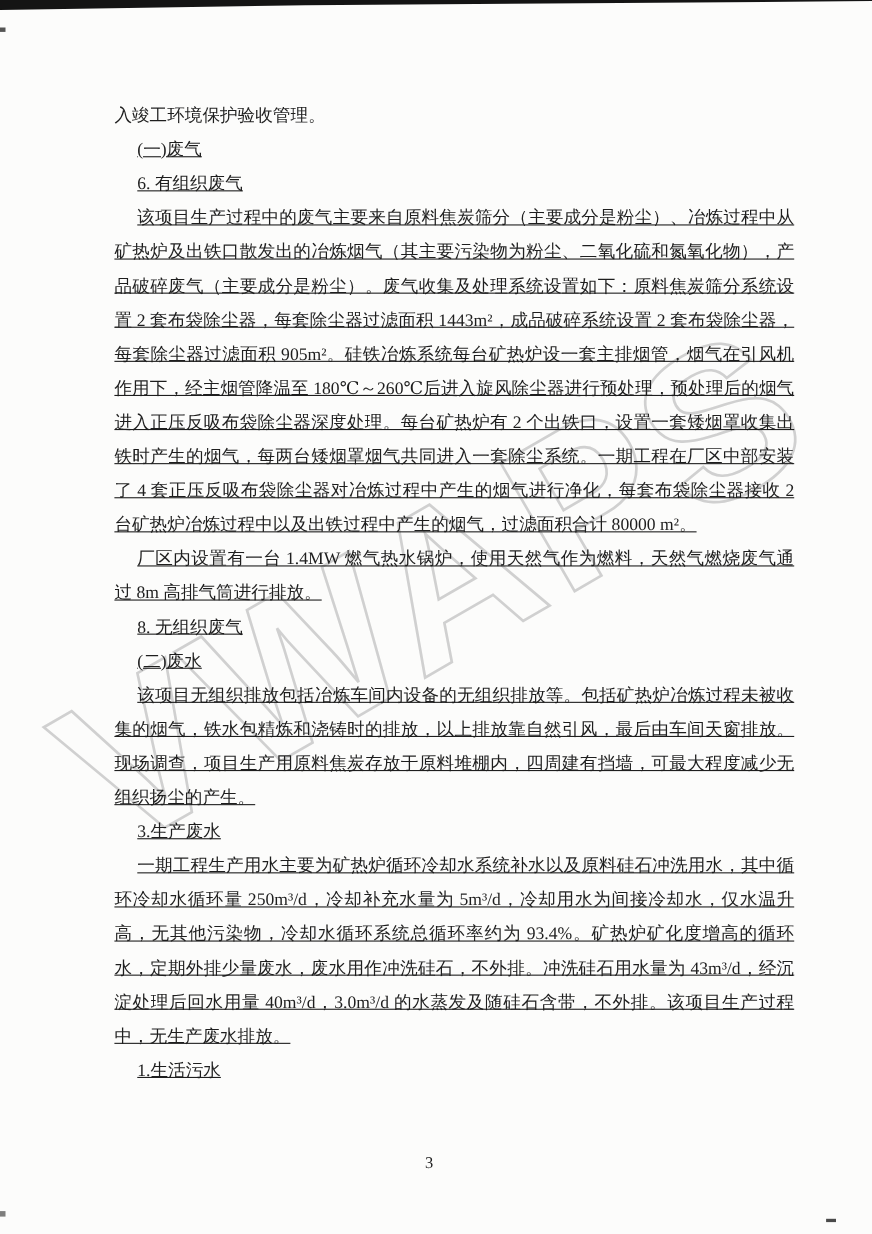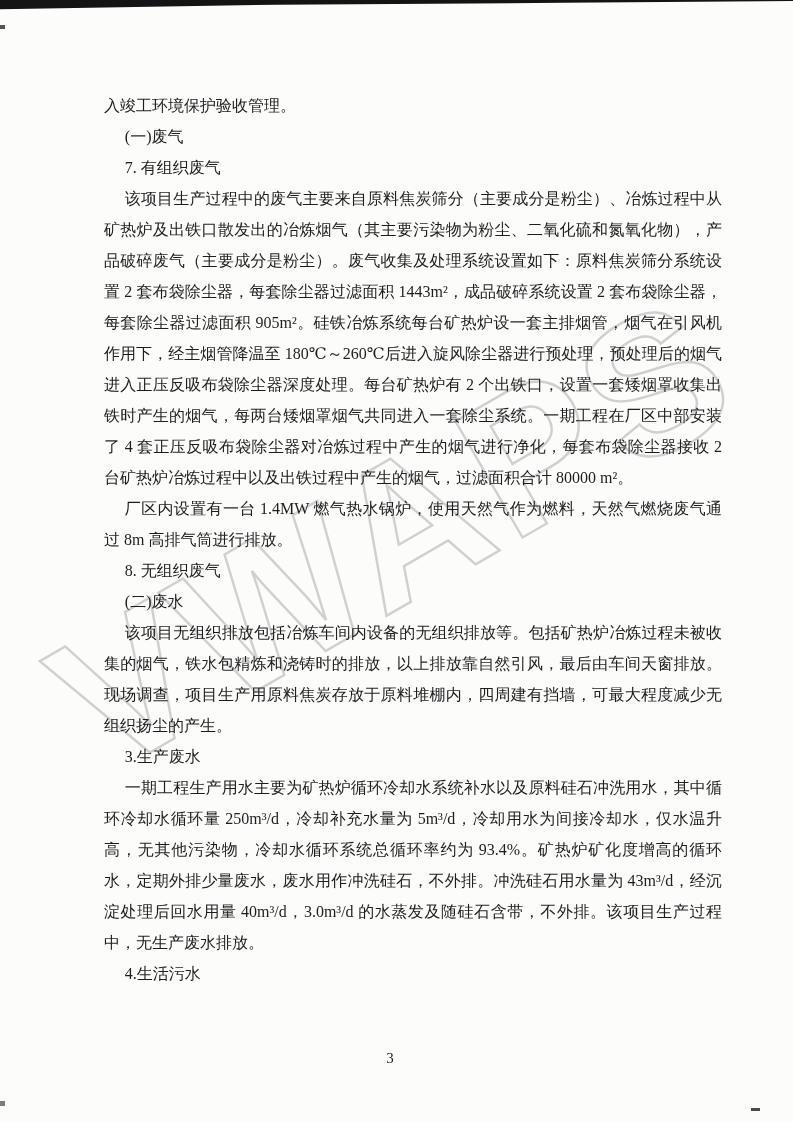--- a/index.html
+++ b/index.html
@@ -56,21 +56,21 @@
     z-index: 1;
     font-size: 16px;
     line-height: 31px;
     margin-left: 16px;
   }
   .doc-body p {
     margin: 0;
     text-align: justify;
   }
   .para-noindent { text-indent: 0; }
-  .para-indent   { text-indent: 1.3em; }
+  .para-indent   { text-indent: 1.3em; text-decoration: underline; }
   .para-heading  { text-indent: 1.3em; font-weight: bold; letter-spacing: 1px; }
 
   .page-footer {
     position: absolute;
     top: 1050px;
     left: 0;
     width: 780px;
     z-index: 1;
     text-align: center;
     font-size: 15px;
@@ -85,24 +85,24 @@
 <div class="speck speck-bottom-left"></div>
 <div class="speck speck-bottom-right"></div>
 
 <svg class="watermark-layer" width="793" height="1122" viewBox="0 0 793 1122" aria-hidden="true">
   <text x="398" y="600" text-anchor="middle" transform="rotate(-30 398 540)">VWAPS</text>
 </svg>
 
 <div class="doc-body">
   <p class="para-noindent">入竣工环境保护验收管理。</p>
   <p class="para-indent">(一)废气</p>
-  <p class="para-indent">7. 有组织废气</p>
+  <p class="para-indent">6. 有组织废气</p>
   <p class="para-indent">该项目生产过程中的废气主要来自原料焦炭筛分（主要成分是粉尘）、冶炼过程中从矿热炉及出铁口散发出的冶炼烟气（其主要污染物为粉尘、二氧化硫和氮氧化物），产品破碎废气（主要成分是粉尘）。废气收集及处理系统设置如下：原料焦炭筛分系统设置 2 套布袋除尘器，每套除尘器过滤面积 1443m²，成品破碎系统设置 2 套布袋除尘器，每套除尘器过滤面积 905m²。硅铁冶炼系统每台矿热炉设一套主排烟管，烟气在引风机作用下，经主烟管降温至 180℃～260℃后进入旋风除尘器进行预处理，预处理后的烟气进入正压反吸布袋除尘器深度处理。每台矿热炉有 2 个出铁口，设置一套矮烟罩收集出铁时产生的烟气，每两台矮烟罩烟气共同进入一套除尘系统。一期工程在厂区中部安装了 4 套正压反吸布袋除尘器对冶炼过程中产生的烟气进行净化，每套布袋除尘器接收 2 台矿热炉冶炼过程中以及出铁过程中产生的烟气，过滤面积合计 80000 m²。</p>
   <p class="para-indent">厂区内设置有一台 1.4MW 燃气热水锅炉，使用天然气作为燃料，天然气燃烧废气通过 8m 高排气筒进行排放。</p>
   <p class="para-indent">8. 无组织废气</p>
   <p class="para-indent">(二)废水</p>
   <p class="para-indent">该项目无组织排放包括冶炼车间内设备的无组织排放等。包括矿热炉冶炼过程未被收集的烟气，铁水包精炼和浇铸时的排放，以上排放靠自然引风，最后由车间天窗排放。现场调查，项目生产用原料焦炭存放于原料堆棚内，四周建有挡墙，可最大程度减少无组织扬尘的产生。</p>
   <p class="para-indent">3.生产废水</p>
   <p class="para-indent">一期工程生产用水主要为矿热炉循环冷却水系统补水以及原料硅石冲洗用水，其中循环冷却水循环量 250m³/d，冷却补充水量为 5m³/d，冷却用水为间接冷却水，仅水温升高，无其他污染物，冷却水循环系统总循环率约为 93.4%。矿热炉矿化度增高的循环水，定期外排少量废水，废水用作冲洗硅石，不外排。冲洗硅石用水量为 43m³/d，经沉淀处理后回水用量 40m³/d，3.0m³/d 的水蒸发及随硅石含带，不外排。该项目生产过程中，无生产废水排放。</p>
-  <p class="para-indent">4.生活污水</p>
+  <p class="para-indent">1.生活污水</p>
 </div>
 
 <div class="page-footer">3</div>
 
 </body></html>

